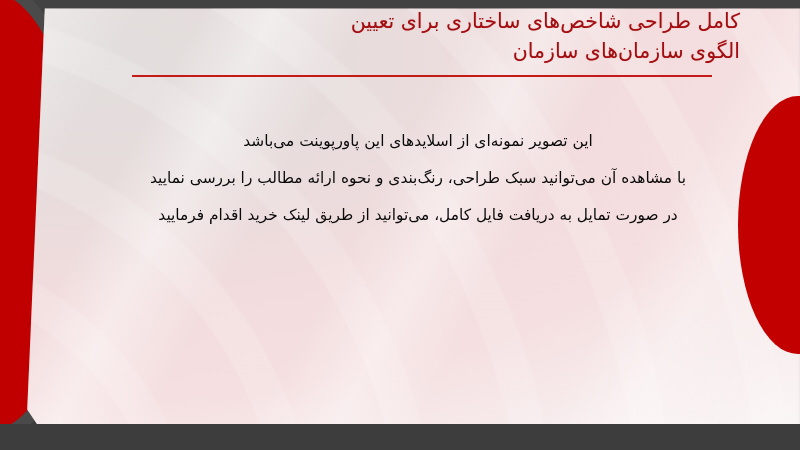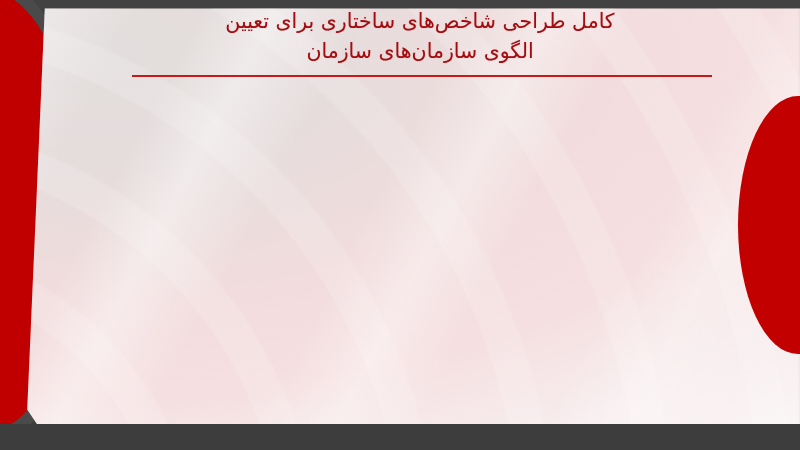--- a/index.html
+++ b/index.html
@@ -122,21 +122,20 @@
     z-index: 5;
   }
 
   
   .title-block {
     position: absolute;
     left: 100px;
     top: 6px;
     width: 640px;
     z-index: 7;
-    text-align: center;
   }
   .title-line {
     color: #a40d10;
     font-size: 20.5px;
     line-height: 30px;
     font-weight: 400;
     white-space: nowrap;
     direction: rtl;
     text-shadow: 0 0 1px rgba(164,13,16,0.25);
   }
@@ -182,16 +181,21 @@
   <div class="panel-arcs"></div>
 
   <div class="ellipse-right"></div>
 
   <div class="title-block">
     <div class="title-line">کامل طراحی شاخص‌های ساختاری برای تعیین</div>
     <div class="title-line">الگوی سازمان‌های سازمان</div>
   </div>
   <div class="title-rule"></div>
 
+  <div class="body-block">
+    <div class="body-line">این تصویر نمونه‌ای از اسلایدهای این پاورپوینت می‌باشد</div>
+    <div class="body-line">با مشاهده آن می‌توانید سبک طراحی، رنگ‌بندی و نحوه ارائه مطالب را بررسی نمایید</div>
+    <div class="body-line">در صورت تمایل به دریافت فایل کامل، می‌توانید از طریق لینک خرید اقدام فرمایید</div>
+  </div>
 
   <div class="frame-bottom"></div>
 
 </div>
 
 </body></html>

